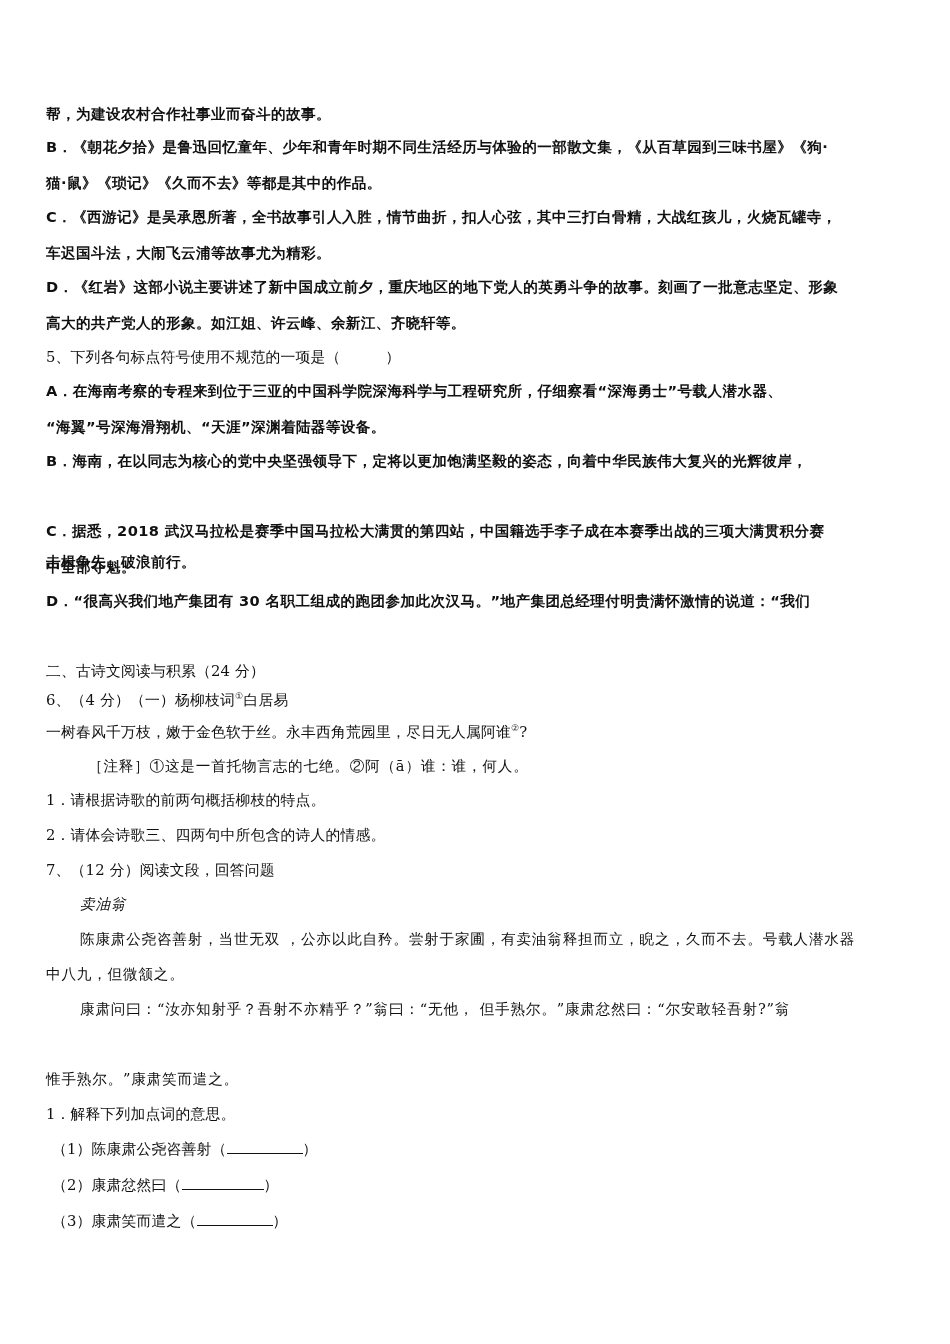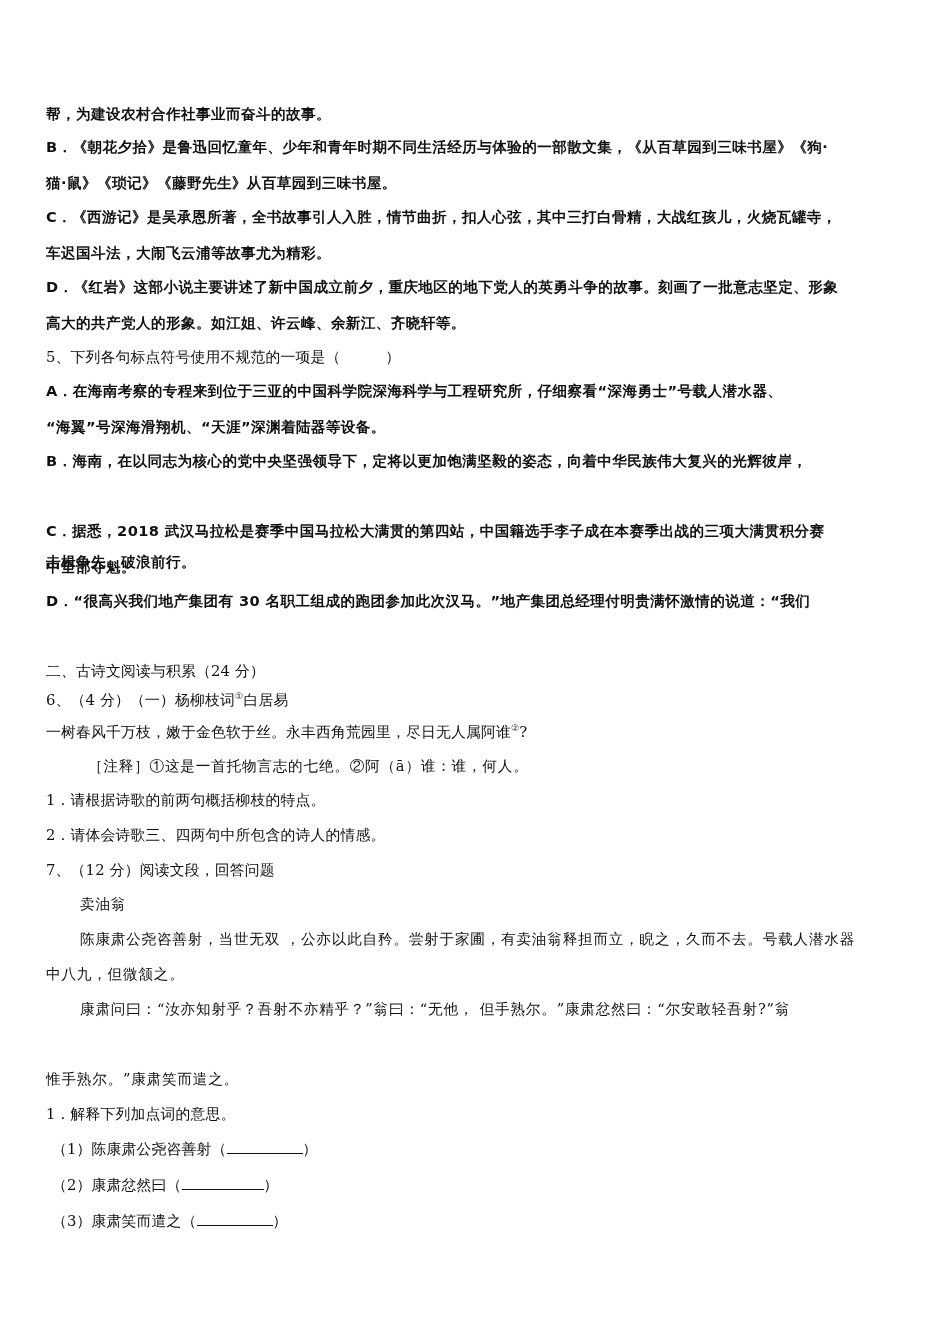--- a/index.html
+++ b/index.html
@@ -57,21 +57,21 @@
     sup { font-size: 9px; vertical-align: 6px; line-height: 0; }
   </style>
 </head>
 <body>
 
 <div class="page">
 
   <div class="line bold" style="top:104px;">帮，为建设农村合作社事业而奋斗的故事。</div>
 
   <div class="line bold" style="top:137px;">B．《朝花夕拾》是鲁迅回忆童年、少年和青年时期不同生活经历与体验的一部散文集，《从百草园到三味书屋》《狗·</div>
-  <div class="line bold" style="top:173px;">猫·鼠》《琐记》《藤野先生》从百草园到三味书屋。</div>
+  <div class="line bold" style="top:173px;">猫·鼠》《琐记》《久而不去》等都是其中的作品。</div>
 
   <div class="line bold" style="top:207px;">C．《西游记》是吴承恩所著，全书故事引人入胜，情节曲折，扣人心弦，其中三打白骨精，大战红孩儿，火烧瓦罐寺，</div>
   <div class="line bold" style="top:243px;">车迟国斗法，大闹飞云浦等故事尤为精彩。</div>
 
   <div class="line bold" style="top:277px;">D．《红岩》这部小说主要讲述了新中国成立前夕，重庆地区的地下党人的英勇斗争的故事。刻画了一批意志坚定、形象</div>
   <div class="line bold" style="top:313px;">高大的共产党人的形象。如江姐、许云峰、余新江、齐晓轩等。</div>
 
   <div class="line serif" style="top:347px;">5、下列各句标点符号使用不规范的一项是（　　　）</div>
   <div class="line bold" style="top:381px;">A．在海南考察的专程来到位于三亚的中国科学院深海科学与工程研究所，仔细察看“深海勇士”号载人潜水器、</div>
   <div class="line bold" style="top:417px;">“海翼”号深海滑翔机、“天涯”深渊着陆器等设备。</div>
@@ -93,21 +93,21 @@
   <div class="line serif" style="top:722px;">
     <span>一树春风千万枝，嫩于金色软于丝。永丰西角荒园里，尽日无人属阿谁</span><sup>②</sup><span>?</span>
   </div>
 
   <div class="line kai indent2" style="top:756px;">［注释］①这是一首托物言志的七绝。②阿（ā）谁：谁，何人。</div>
 
   <div class="line serif" style="top:790px;">1．请根据诗歌的前两句概括柳枝的特点。</div>
   <div class="line serif" style="top:825px;">2．请体会诗歌三、四两句中所包含的诗人的情感。</div>
 
   <div class="line serif" style="top:860px;">7、（12 分）阅读文段，回答问题</div>
-  <div class="line kai indent1" style="top:894px;">卖油翁</div>
+  <div class="line kai indent1" style="top:894px;font-style:italic;">卖油翁</div>
 
   <div class="line kai indent1" style="top:929px;">陈康肃公尧咨善射，当世无双 ，公亦以此自矜。尝射于家圃，有卖油翁释担而立，睨之，久而不去。号载人潜水器</div>
   <div class="line kai" style="top:964px;">中八九，但微颔之。</div>
 
   <div class="line kai indent1" style="top:999px;">康肃问曰：“汝亦知射乎？吾射不亦精乎？”翁曰：“无他， 但手熟尔。”康肃忿然曰：“尔安敢轻吾射?”翁</div>
   <div class="line kai" style="top:1069px;">惟手熟尔。”康肃笑而遣之。</div>
 
   <div class="line serif" style="top:1104px;">1．解释下列加点词的意思。</div>
 
   <div class="line serif subq" style="top:1139px;">

